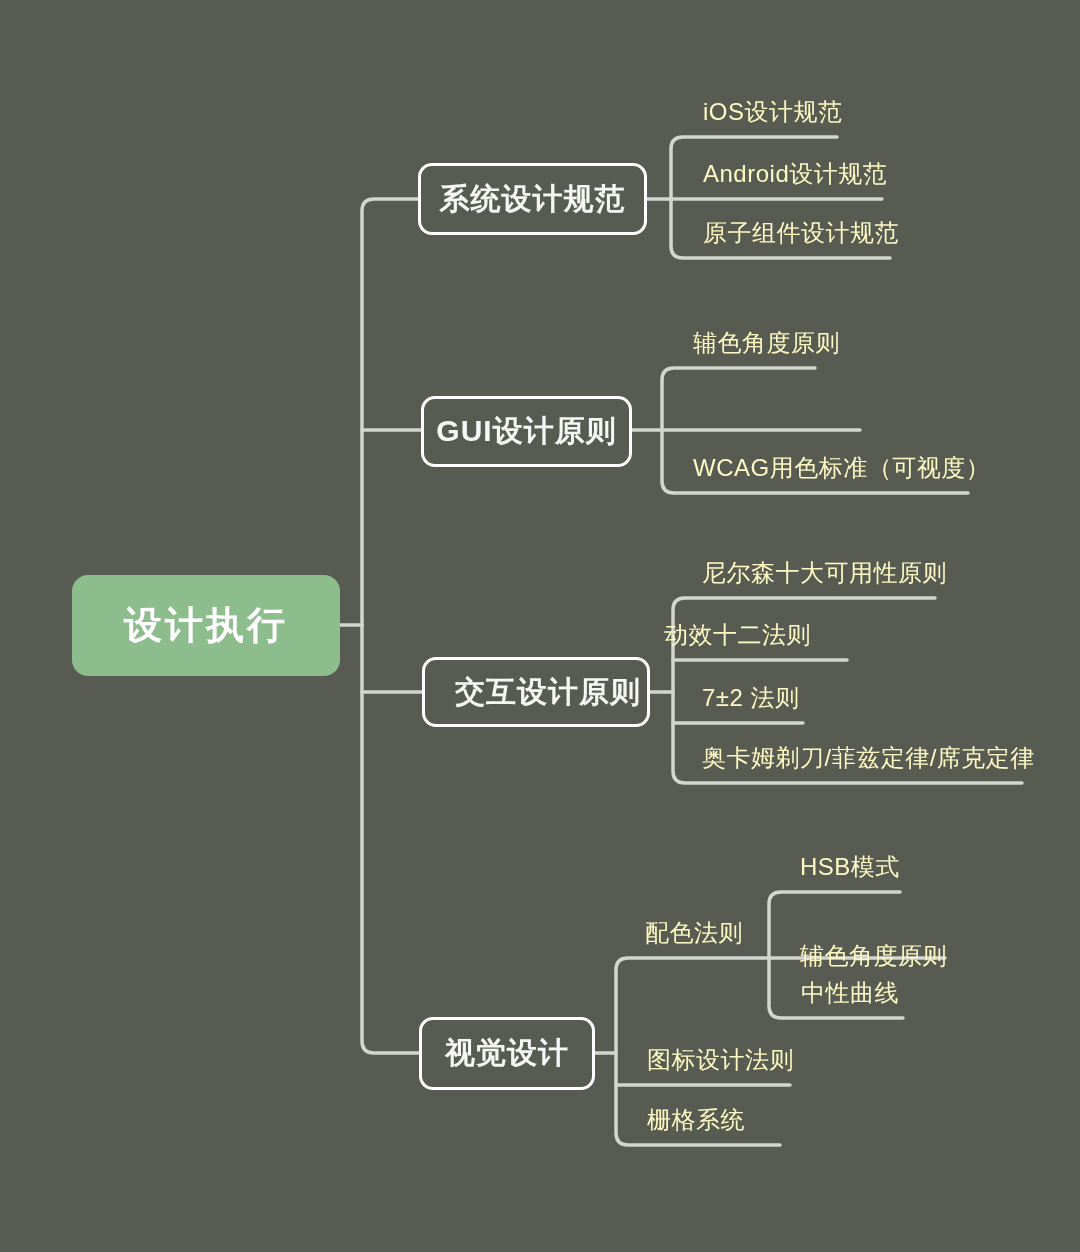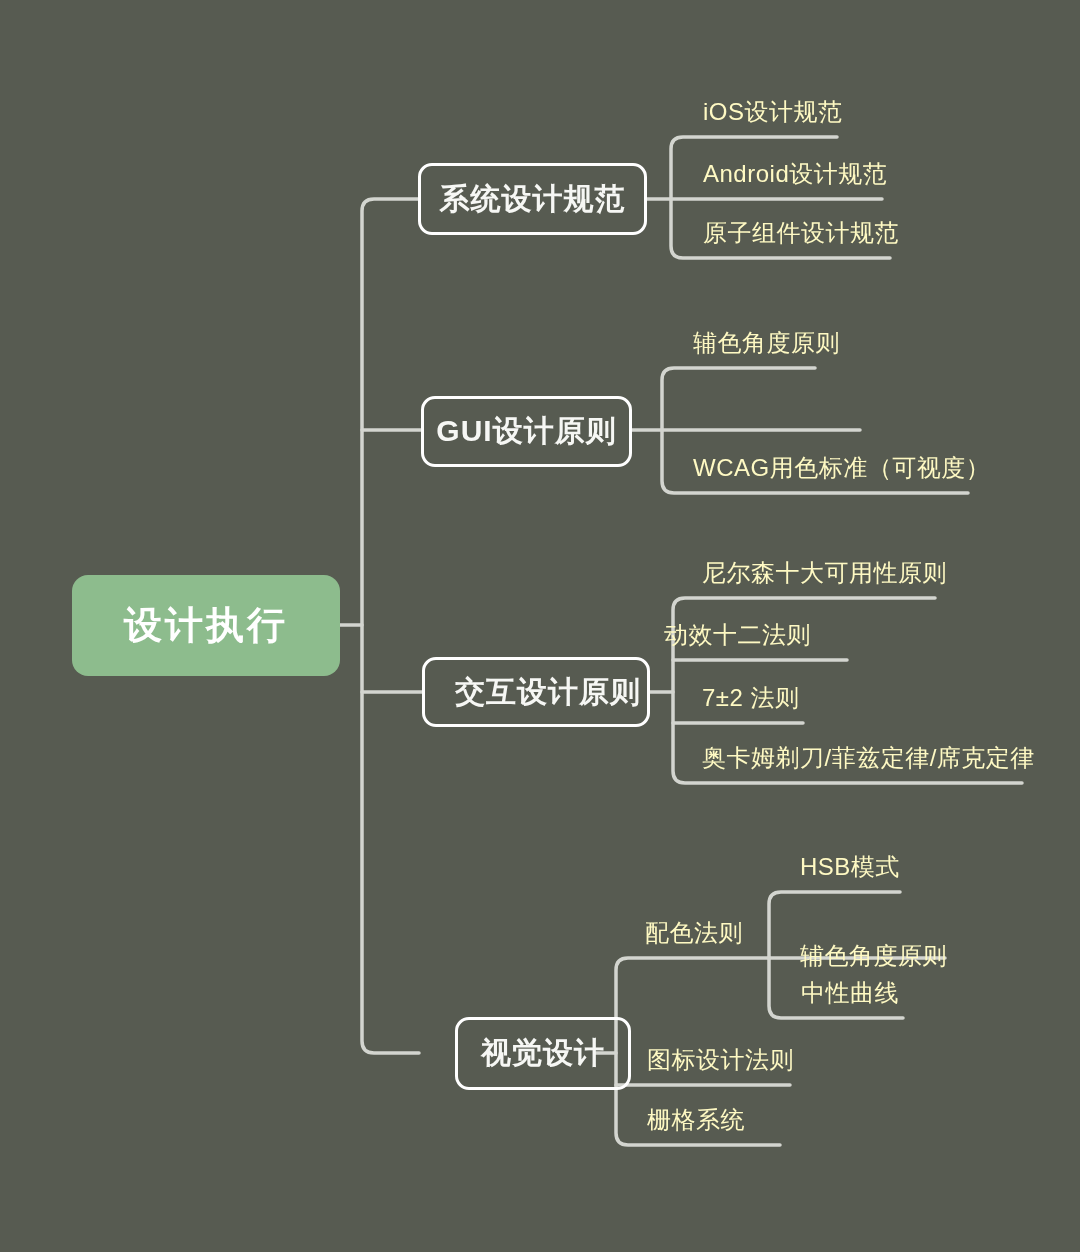--- a/index.html
+++ b/index.html
@@ -90,21 +90,21 @@
   </svg>
 
   <div class="root-box" style="left:72px; top:575px; width:268px; height:101px;">设计执行</div>
 
   <div class="branch-box" style="left:418px; top:163px; width:229px; height:72px;">系统设计规范</div>
 
   <div class="branch-box" style="left:421px; top:396px; width:211px; height:71px;">GUI设计原则</div>
 
   <div class="branch-box" style="left:422px; top:657px; width:228px; height:70px;padding-left:24px;">交互设计原则</div>
 
-  <div class="branch-box" style="left:419px; top:1017px; width:176px; height:73px;margin-left:36px;">视觉设计</div>
+  <div class="branch-box" style="left:419px; top:1017px; width:176px; height:73px;">视觉设计</div>
 
   <div class="leaf" style="left:703px; top:96px;">iOS设计规范</div>
   <div class="leaf" style="left:703px; top:158px;">Android设计规范</div>
   <div class="leaf" style="left:703px; top:217px;">原子组件设计规范</div>
 
   <div class="leaf" style="left:693px; top:327px;">辅色角度原则</div>
   <div class="leaf" style="left:693px; top:452px;">WCAG用色标准（可视度）</div>
 
   <div class="leaf" style="left:702px; top:557px;">尼尔森十大可用性原则</div>
   <div class="leaf" style="left:664px; top:619px;">动效十二法则</div>

